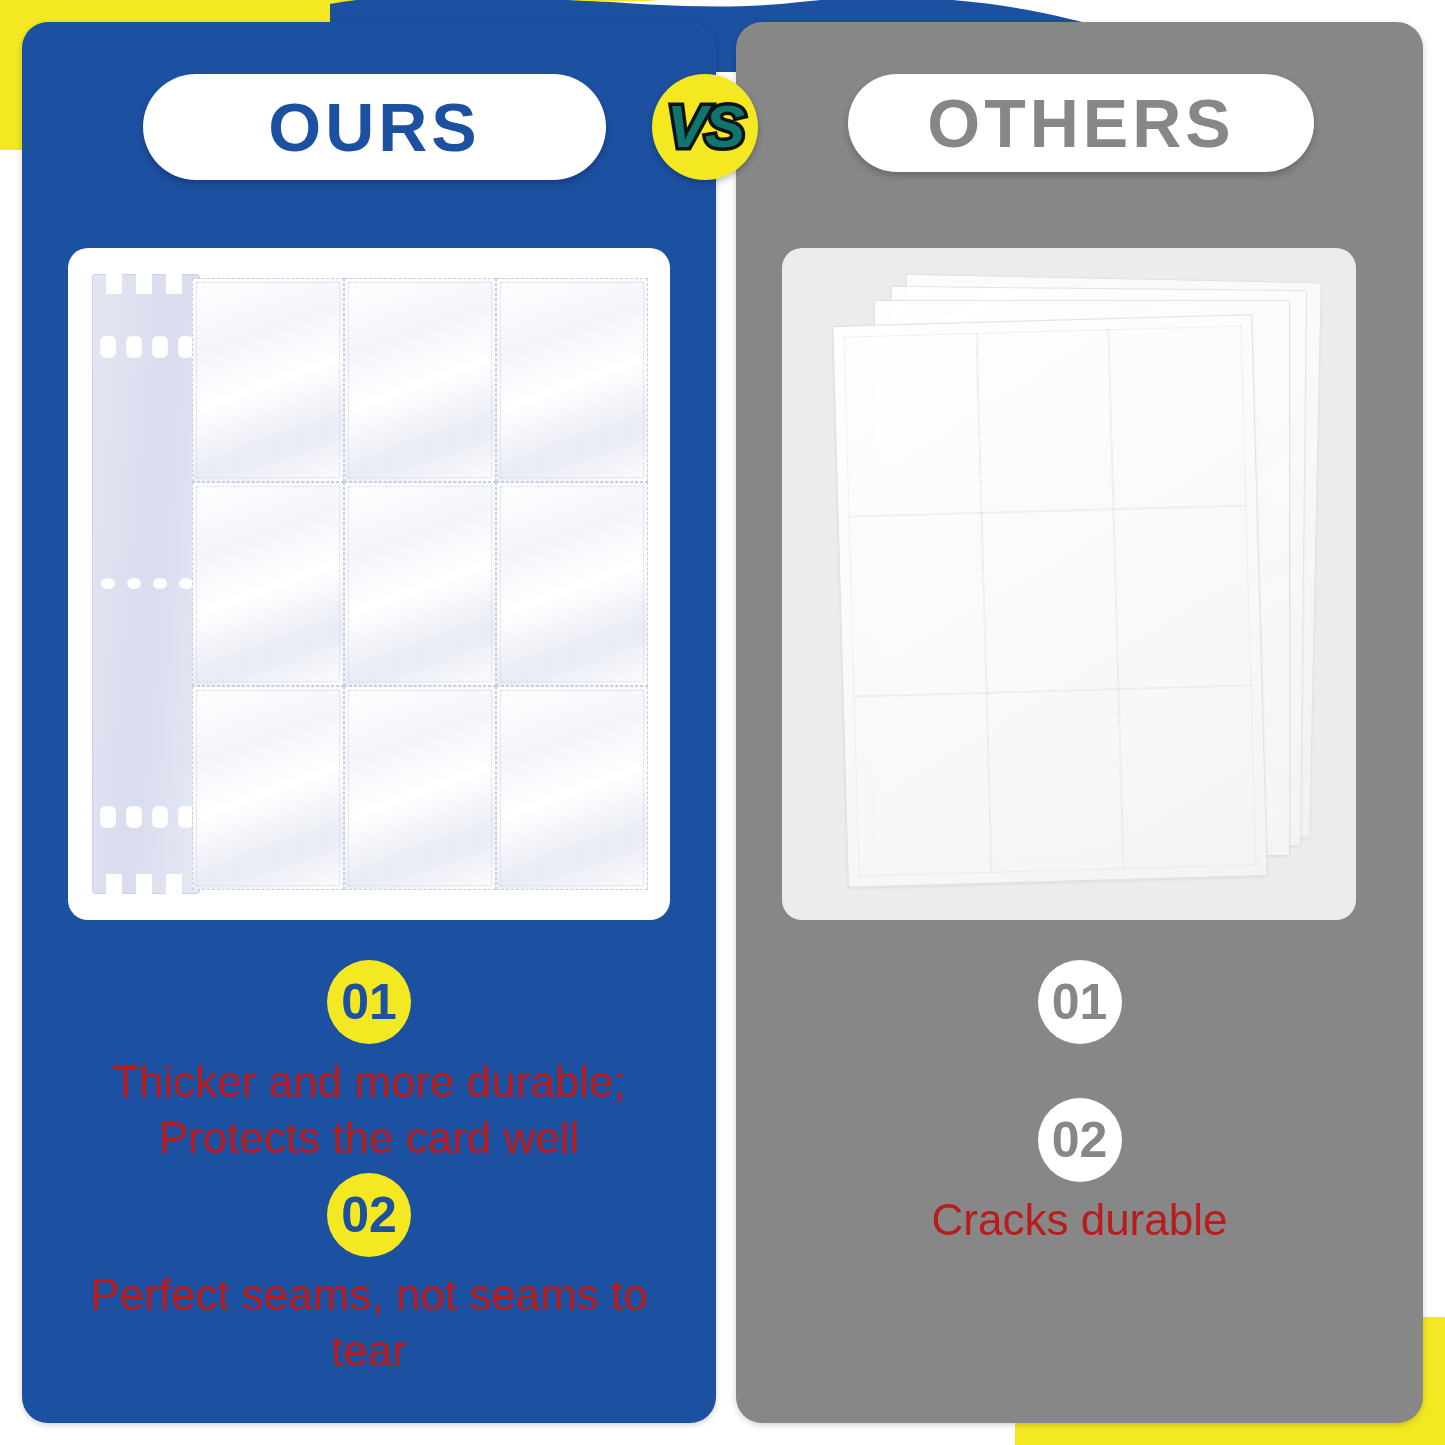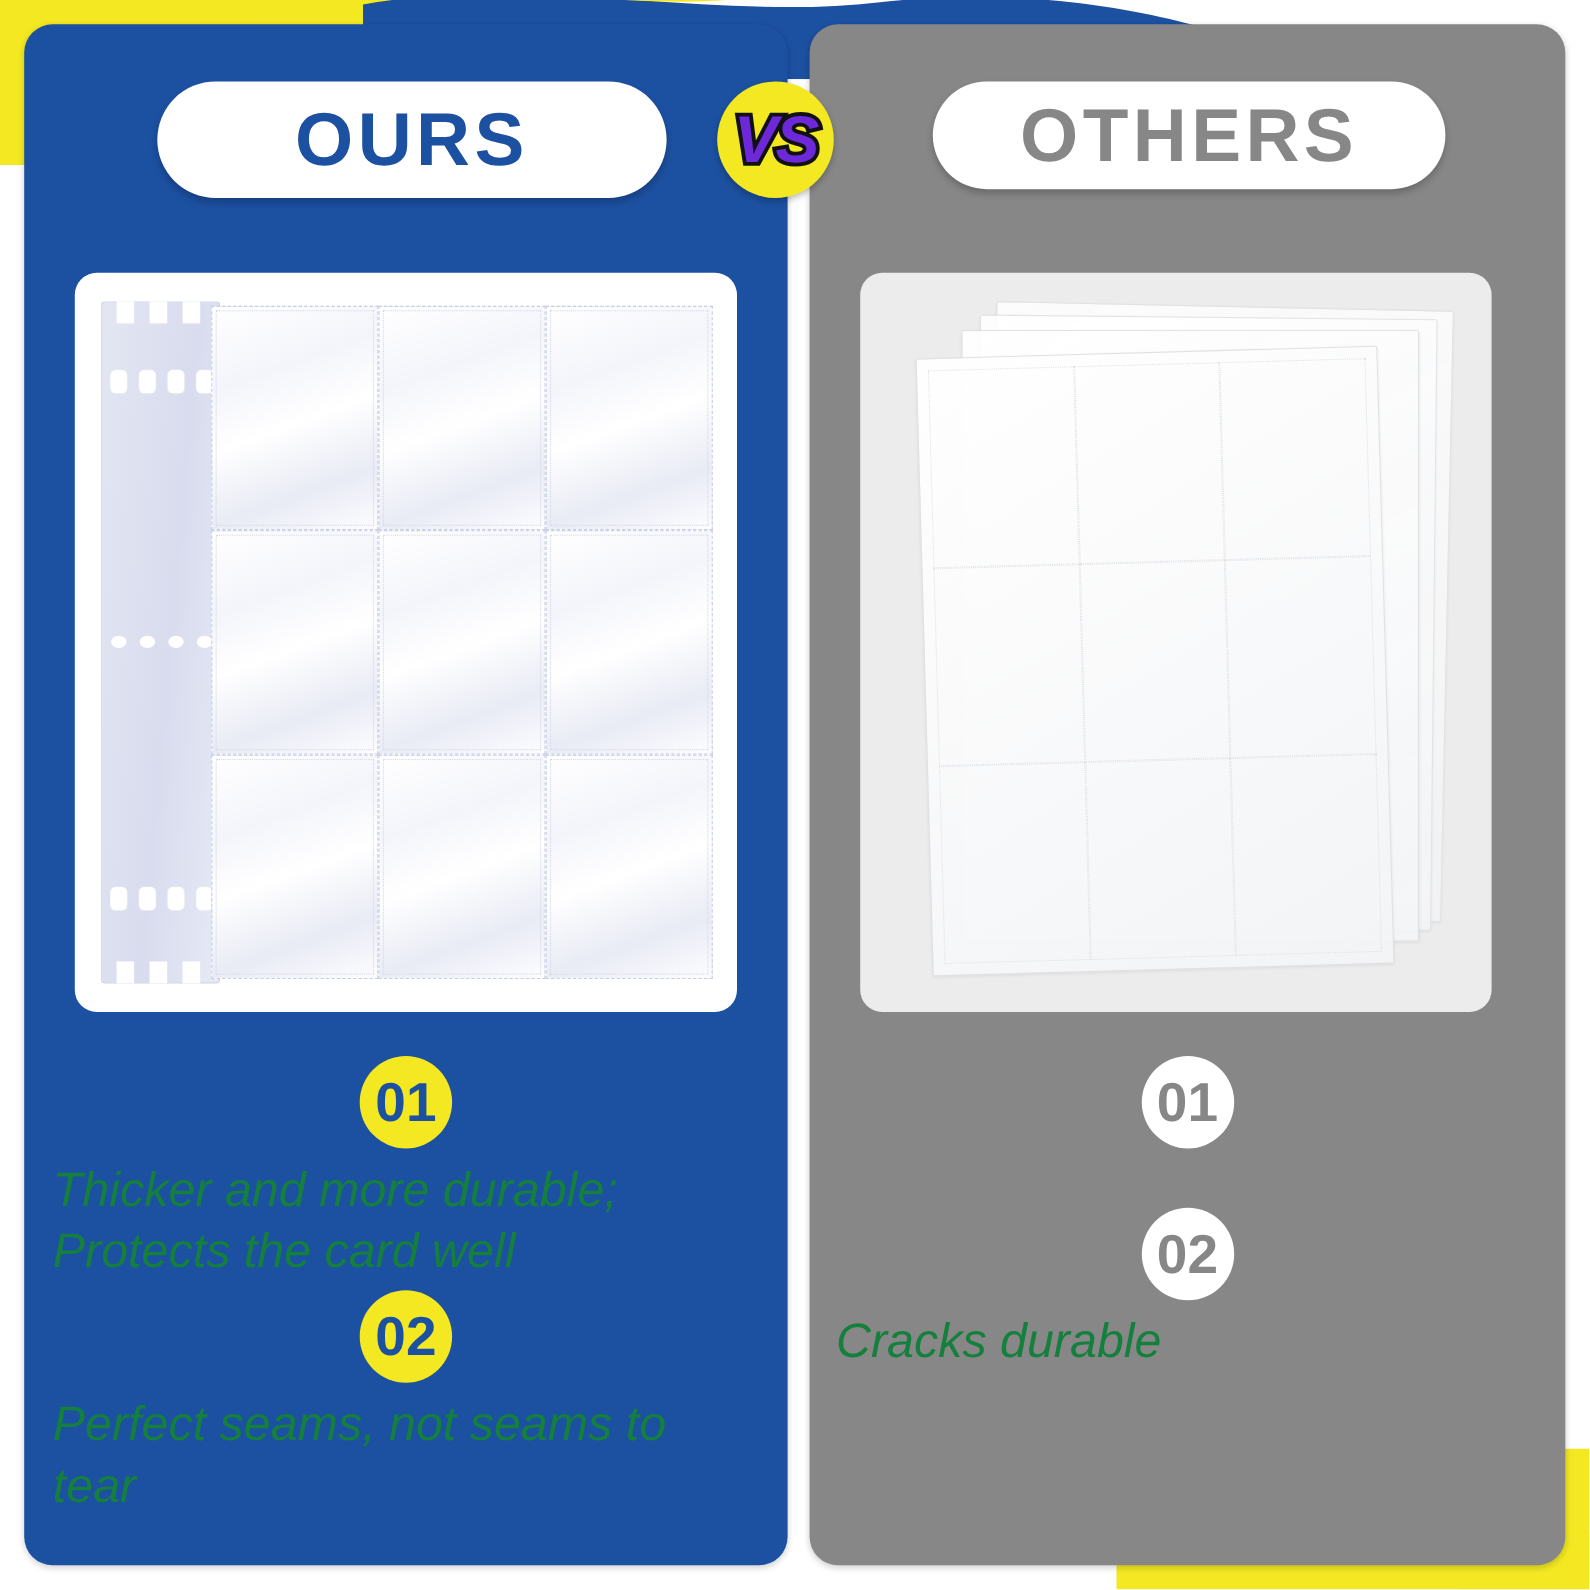--- a/index.html
+++ b/index.html
@@ -29,21 +29,21 @@
   .pill-ours{left:143px;top:74px;width:463px;height:106px;}
   .pill-others{left:848px;top:74px;width:466px;height:98px;}
   .pill-text{font-weight:bold;letter-spacing:4px;line-height:1;}
   .pill-ours .pill-text{font-size:68px;color:#1c50a1;}
   .pill-others .pill-text{font-size:68px;color:#878787;}
 
   
   .vs-badge{position:absolute;left:652px;top:74px;width:106px;height:106px;border-radius:50%;
             background:#f3e821;display:flex;align-items:center;justify-content:center;z-index:9;
             box-shadow:0 3px 6px rgba(0,0,0,.25);}
-  .vs-text{font-size:60px;font-weight:bold;color:#6d28d9;font-style:italic;line-height:1;
+  .vs-text{font-size:60px;font-weight:bold;color:#0f766e;font-style:italic;line-height:1;
            letter-spacing:-2px;
            -webkit-text-stroke:7px #111111;paint-order:stroke fill;}
 
   
   .imgcard{position:absolute;background:#ffffff;border-radius:20px;overflow:hidden;z-index:5;}
   .imgcard-ours{left:68px;top:248px;width:602px;height:672px;}
   .imgcard-others{left:782px;top:248px;width:574px;height:672px;
                   background:#ececec;}
 
   
@@ -65,31 +65,31 @@
   
   .stackwrap{position:absolute;left:40px;top:30px;width:494px;height:612px;}
   .sheet{position:absolute;background:linear-gradient(150deg,rgba(255,255,255,.97),rgba(243,244,246,.94));
          border:1px solid #e0e1e3;border-radius:2px;box-sizing:border-box;
          box-shadow:0 1px 3px rgba(0,0,0,.07);}
   .sheet-grid{position:absolute;inset:10px;display:grid;
               grid-template-columns:repeat(3,1fr);grid-template-rows:repeat(3,1fr);}
   .sheet-cell{border:1px dotted #e2e3e6;box-sizing:border-box;}
 
   
-  .features{position:absolute;z-index:6;text-align:left;}
+  .features{position:absolute;z-index:6;text-align:center;}
   .features-ours{left:48px;top:960px;width:642px;}
   .features-others{left:760px;top:960px;width:639px;}
 
   .badge{display:block;margin:0 auto;width:84px;height:84px;border-radius:50%;
          display:flex;align-items:center;justify-content:center;font-weight:bold;
          font-size:50px;line-height:1;}
   .badge-ours{background:#f3e821;color:#1c50a1;}
   .badge-others{background:#ffffff;color:#878787;}
 
-  .feat-text{color:#15803d;font-size:44px;line-height:1.28;margin:10px 0 0 0;font-style:italic;}
+  .feat-text{color:#b91c1c;font-size:44px;line-height:1.28;margin:10px 0 0 0;}
   .feat-block{margin-bottom:22px;}
   .feat-block.sp{margin-bottom:6px;}
 </style>
 </head>
 <body>
 
 <div id="stage">
 
   <div class="accent-tl"></div>
   <div class="accent-tl2"></div>

